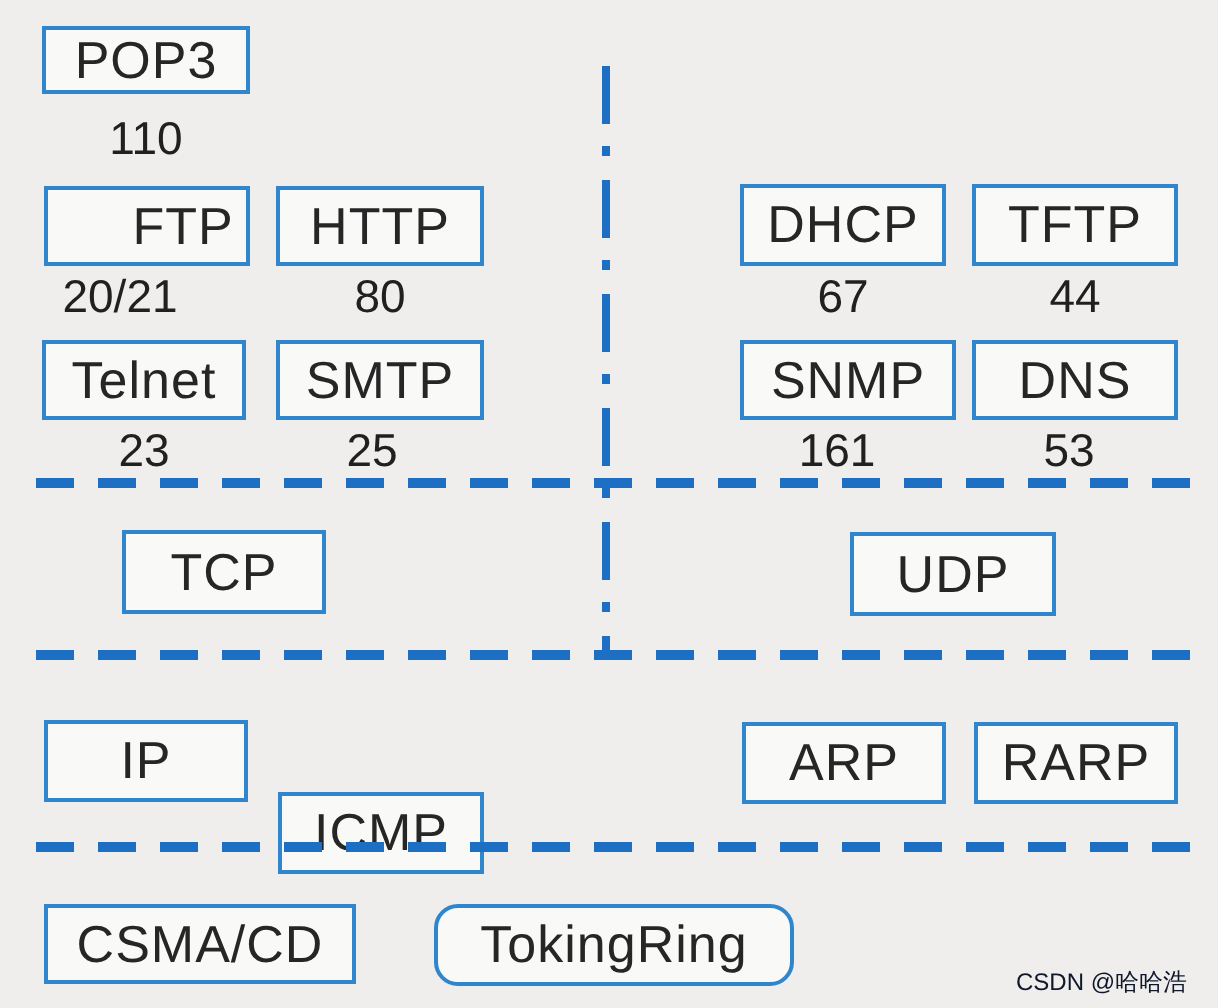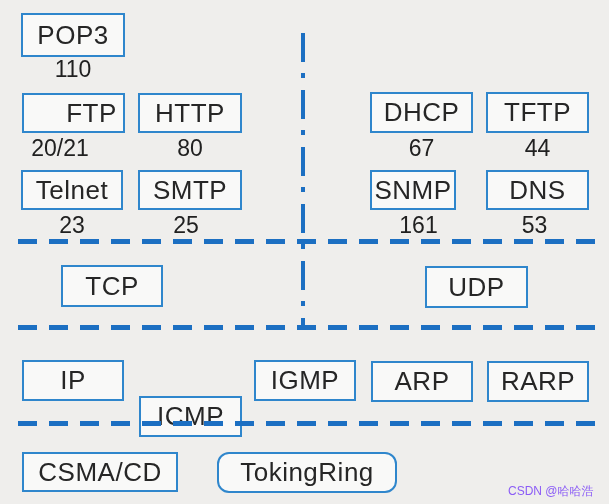--- a/index.html
+++ b/index.html
@@ -41,32 +41,32 @@
     top: 33px;
     width: 4px;
     height: 292px;
     background: repeating-linear-gradient(180deg, #1c6fc2 0 29px, transparent 29px 40px, #1c6fc2 40px 45px, transparent 45px 57px);
   }
   .watermark {
     position: absolute;
     left: 508px;
     top: 483px;
     font-size: 12px;
-    color: #8b5cf6;
+    color: #0f172a;
     white-space: nowrap;
   }
   
-  #b-pop3   { left:21px;  top:13px;  width:104px; height:44px; }
+  #b-pop3   { left:21px;  top:13px;  width:104px; height:34px; }
   #b-ftp    { left:22px;  top:93px;  width:103px; height:40px;padding-left:36px; }
   #b-http   { left:138px; top:93px;  width:104px; height:40px; }
   #b-dhcp   { left:370px; top:92px;  width:103px; height:41px; }
   #b-tftp   { left:486px; top:92px;  width:103px; height:41px; }
   #b-telnet { left:21px;  top:170px; width:102px; height:40px; }
   #b-smtp   { left:138px; top:170px; width:104px; height:40px; }
-  #b-snmp   { left:370px; top:170px; width:86px; height:40px; }
+  #b-snmp   { left:370px; top:170px; width:108px; height:40px; }
   #b-dns    { left:486px; top:170px; width:103px; height:40px; }
   #b-tcp    { left:61px;  top:265px; width:102px; height:42px; }
   #b-udp    { left:425px; top:266px; width:103px; height:42px; }
   #b-ip     { left:22px;  top:360px; width:102px; height:41px; }
   #b-icmp   { left:139px; top:360px; width:103px; height:41px;margin-top:36px; }
   #b-igmp   { left:254px; top:360px; width:102px; height:41px; }
   #b-arp    { left:371px; top:361px; width:102px; height:41px; }
   #b-rarp   { left:487px; top:361px; width:102px; height:41px; }
   #b-csmacd { left:22px;  top:452px; width:156px; height:40px; }
   #b-tokingring { left:217px; top:452px; width:180px; height:41px;border-radius:12px; }
@@ -121,21 +121,20 @@
 
   <div class="hdash" id="hd1"></div>
 
   <div class="box" id="b-tcp">TCP</div>
   <div class="box" id="b-udp">UDP</div>
 
   <div class="hdash" id="hd2"></div>
 
   <div class="box" id="b-ip">IP</div>
   <div class="box" id="b-icmp">ICMP</div>
-  <div class="box" id="b-igmp">IGMP</div>
   <div class="box" id="b-arp">ARP</div>
   <div class="box" id="b-rarp">RARP</div>
 
   <div class="hdash" id="hd3"></div>
 
   <div class="box" id="b-csmacd">CSMA/CD</div>
   <div class="box" id="b-tokingring">TokingRing</div>
 
   <div class="watermark">CSDN @哈哈浩</div>
 

